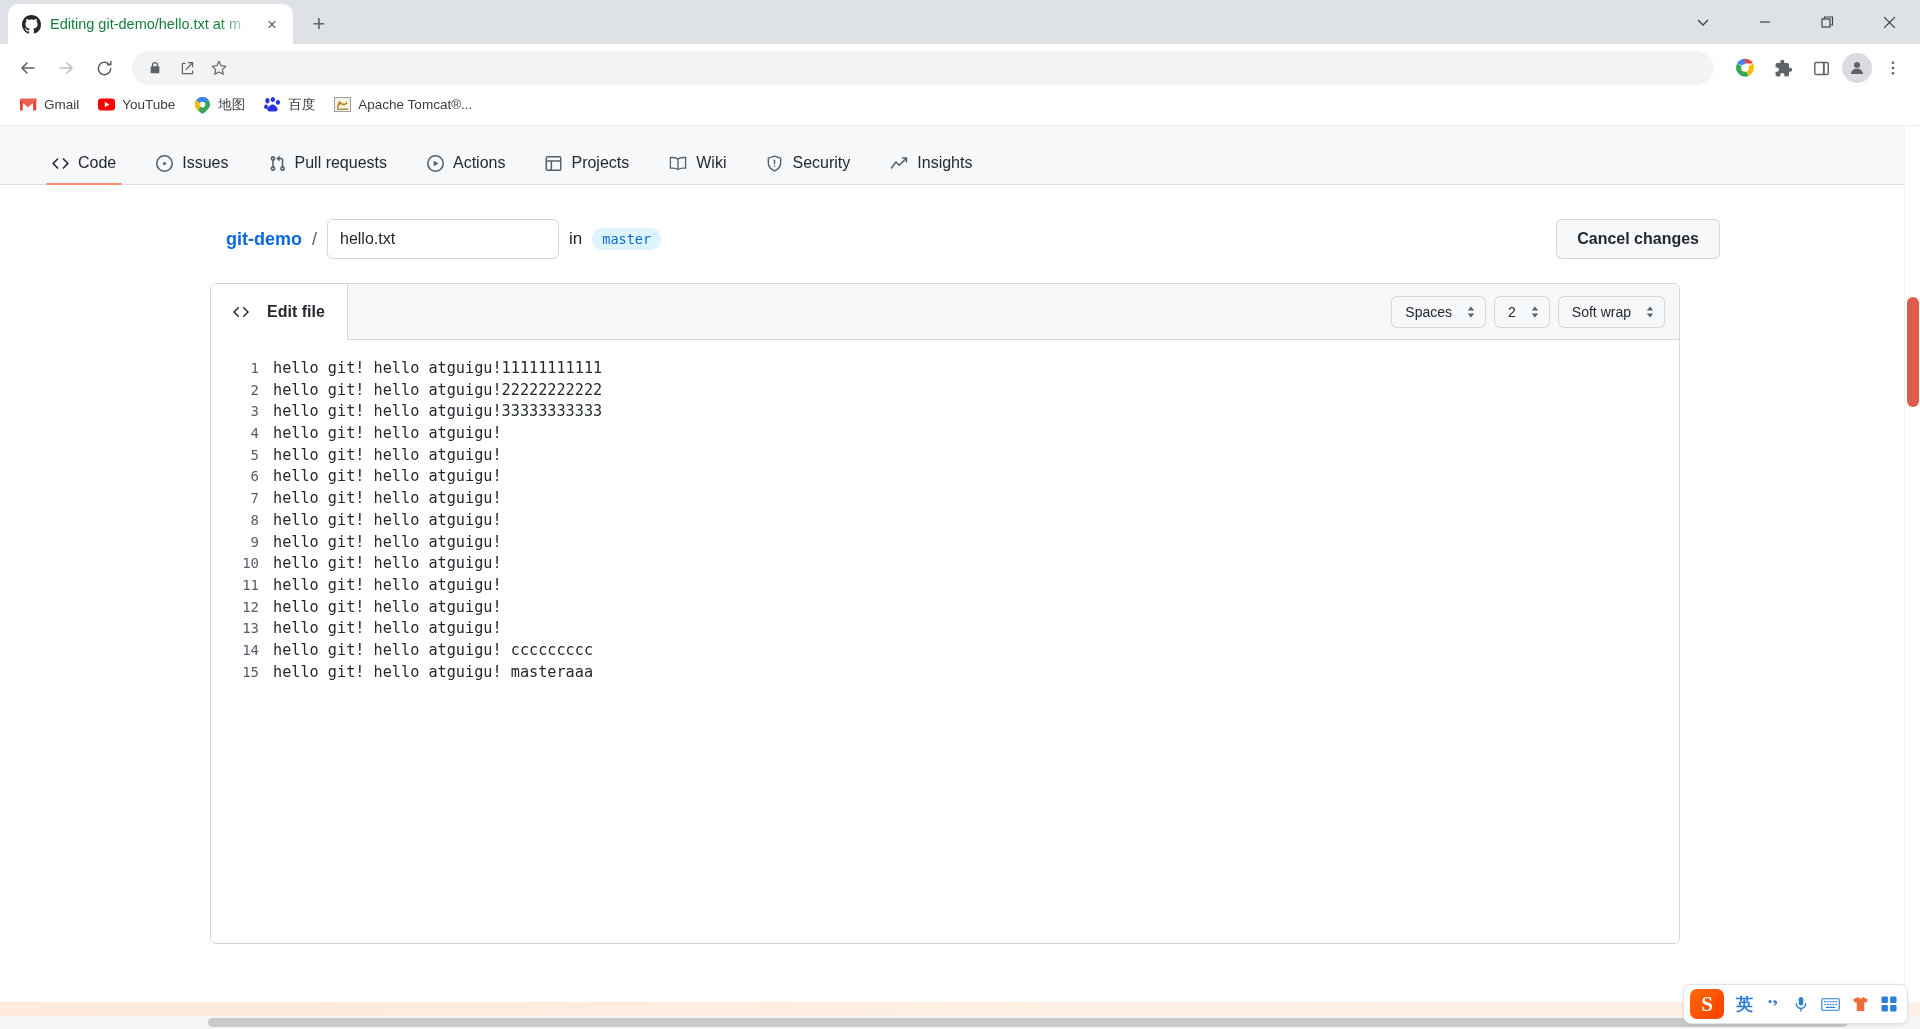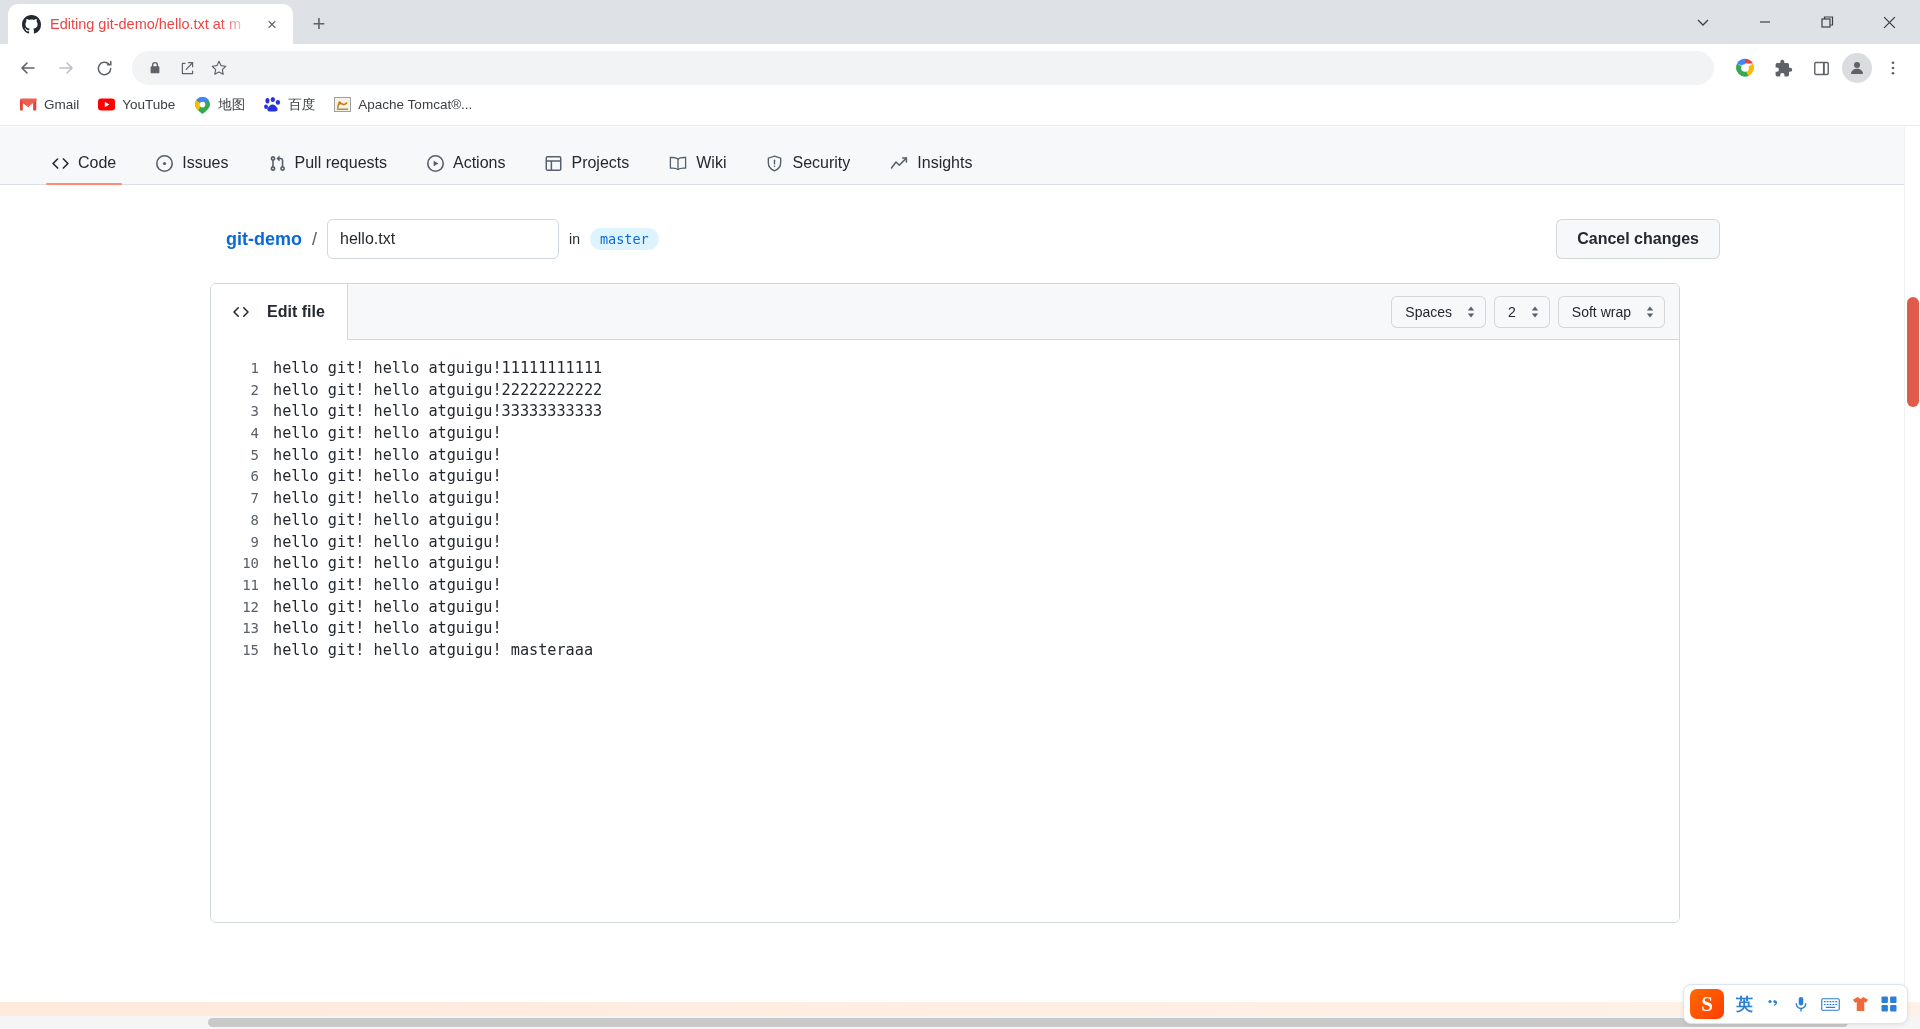--- a/index.html
+++ b/index.html
@@ -23,21 +23,21 @@
     width: 285px; height: 40px;
     background: #fff;
     border-radius: 10px 10px 0 0;
     display: flex; align-items: center;
     padding: 0 10px 0 14px;
     gap: 9px;
     position: relative;
   }
   .tab-favicon { width: 19px; height: 19px; flex: 0 0 19px; }
   .tab-title {
-    font-size: 14.5px; color: #ef4444;
+    font-size: 14.5px; color: #15803d;
     white-space: nowrap; overflow: hidden;
     flex: 1;
     -webkit-mask-image: linear-gradient(to right, #000 84%, transparent 100%);
     mask-image: linear-gradient(to right, #000 84%, transparent 100%);
   }
   .tab-close {
     width: 22px; height: 22px; flex:0 0 22px;
     display: flex; align-items: center; justify-content: center;
     font-size: 17px; color: #5f6368; line-height: 1;
   }
@@ -149,21 +149,21 @@
   .bc-slash { font-size:18px; color:#57606a; }
   .fname-input {
     width: 232px; height: 40px;
     border: 1px solid #d0d7de; border-radius: 6px;
     padding: 0 12px;
     font-size: 16px; color:#24292f;
     font-family: "Liberation Sans", sans-serif;
     background:#fff;
     outline: none;
   }
-  .bc-in { font-size:14px; color:#24292f; }
+  .bc-in { font-size:17px; color:#24292f; }
   .branch-pill {
     background:#ddf4ff; color:#0969da;
     border-radius: 20px; padding: 3px 10px;
     font-family: "DejaVu Sans Mono", monospace;
     font-size: 13.5px;
   }
   .cancel-btn {
     position:absolute; right: 200px; top: 34px;
     border:1px solid rgba(27,31,36,0.15);
     background: #f6f8fa;
@@ -628,20 +628,24 @@
             </div>
           <div class="code-line">
               <span class="ln">12</span>
               <span class="ltxt">hello git! hello atguigu!</span>
             </div>
           <div class="code-line">
               <span class="ln">13</span>
               <span class="ltxt">hello git! hello atguigu!</span>
             </div>
           <div class="code-line">
+              <span class="ln">14</span>
+              <span class="ltxt">hello git! hello atguigu! ccccccccc</span>
+            </div>
+          <div class="code-line">
               <span class="ln">15</span>
               <span class="ltxt">hello git! hello atguigu! masteraaa</span>
             </div>
         </div>
       </div>
 
     </div>
   </div>
 
   <div class="pg-scroll">

